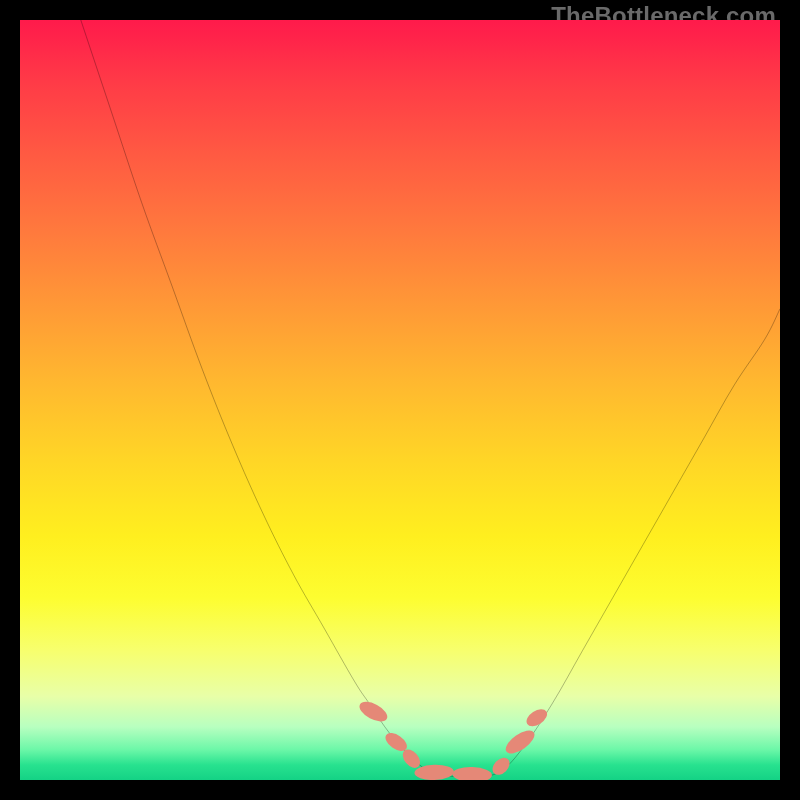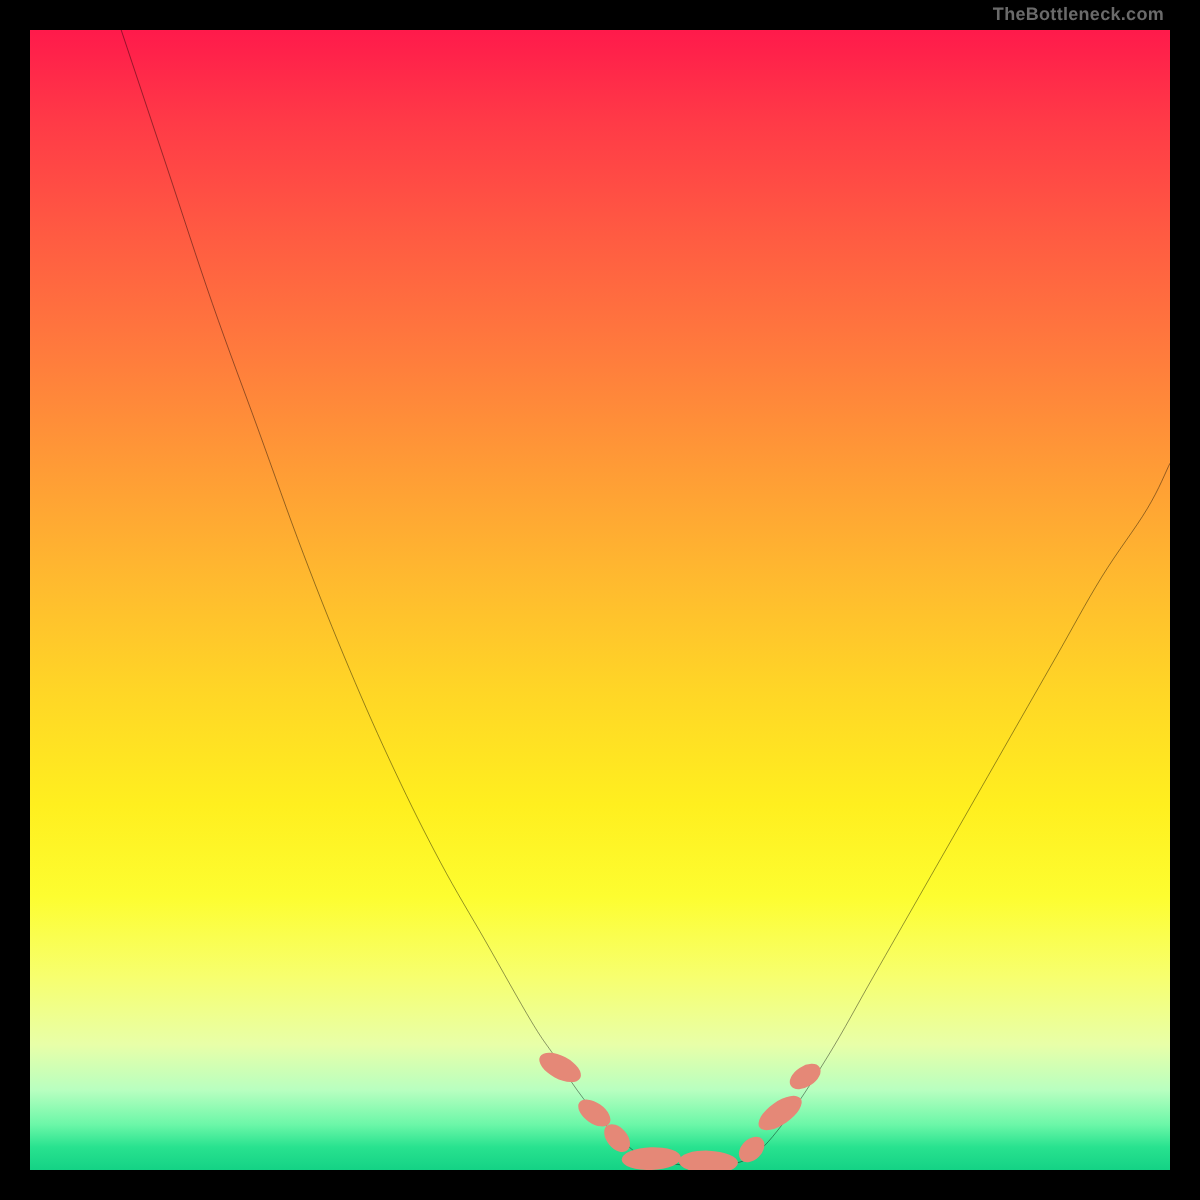--- a/index.html
+++ b/index.html
@@ -48,21 +48,21 @@
     left: 0;
     top: 0;
     width: 760px;
     height: 760px;
   }
   .watermark {
     position: absolute;
     top: 2px;
     right: 24px;
     font-family: Arial, Helvetica, sans-serif;
-    font-size: 12px;
+    font-size: 24px;
     font-weight: 600;
     color: #6a6a6a;
     letter-spacing: 0.2px;
   }
 </style>
 </head>
 <body>
 
 <div class="watermark">TheBottleneck.com</div>
 

